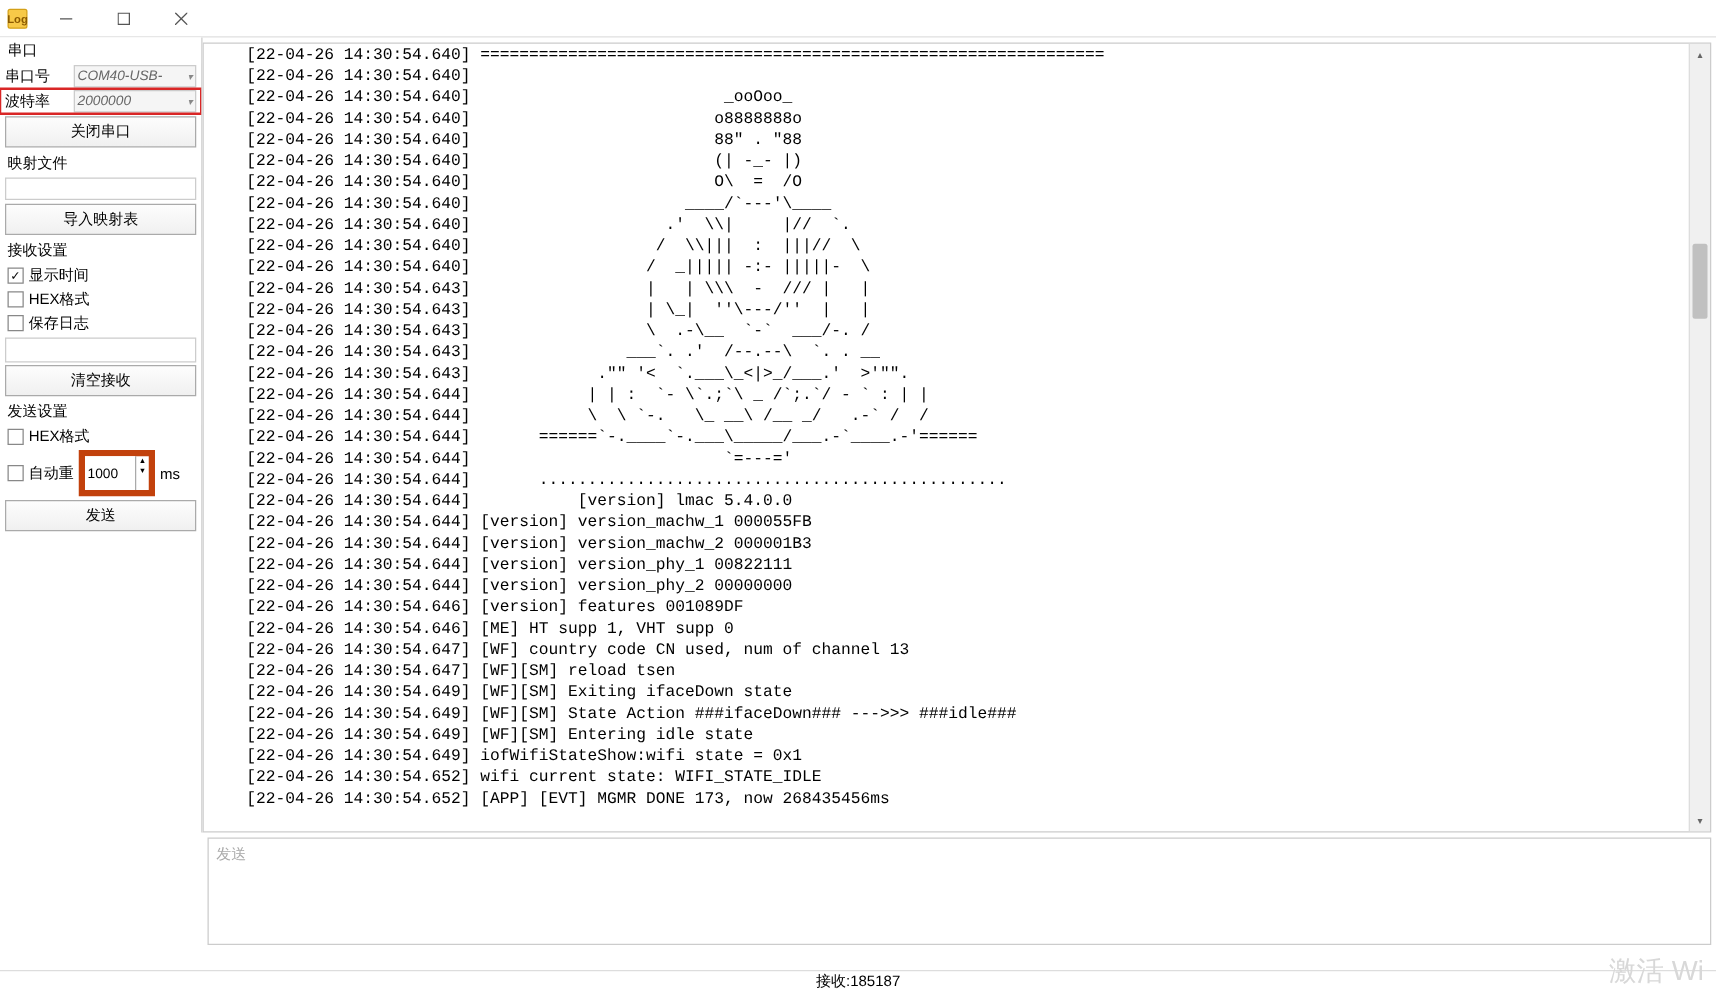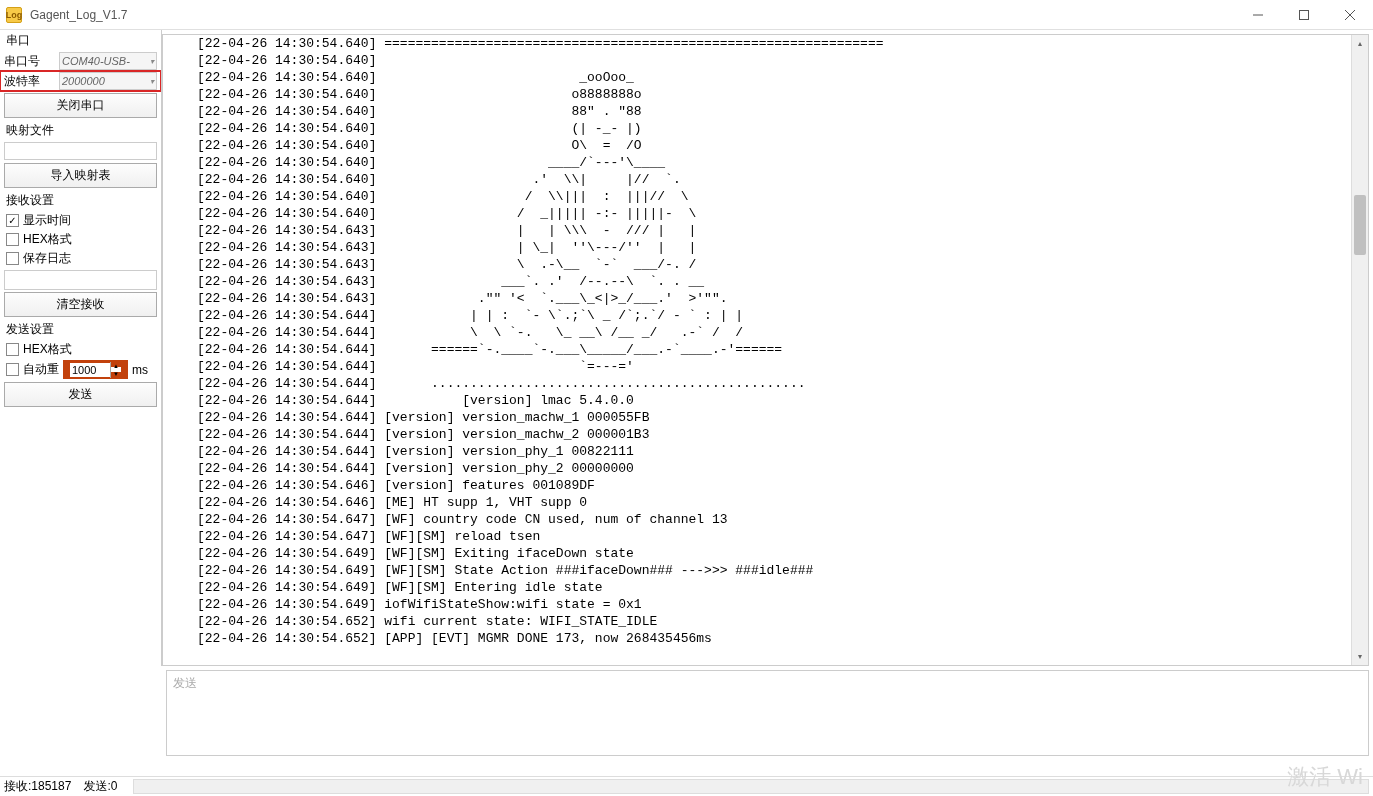--- a/index.html
+++ b/index.html
@@ -116,24 +116,23 @@
   font-size: 10px;
   color: #000;
 }
 .spinner-row {
   display: flex;
   align-items: center;
   padding: 1px 6px;
   gap: 4px;
 }
 .spinner {
-  border: 7px solid #c2410c;
-  display: flex;
-  align-items: center;
-  height: 19px;
+  border: 5px solid #c2410c;
+  display: flex;
+  height: 37px;
 }
 .spinner input {
   border: none;
   width: 40px;
   font-size: 11px;
   padding: 1px 2px;
   text-align: left;
 }
 .spinner .arrows {
   display: flex;
@@ -208,20 +207,21 @@
 .statusbar {
   position: absolute;
   left: 0; right: 0; bottom: 0;
   height: 20px;
   border-top: 1px solid #ddd;
   display: flex;
   align-items: center;
   padding: 0 4px;
   font-size: 12px;
   gap: 12px;
+  flex-direction: column;
 }
 .statusbar .scroll-h {
   flex: 1;
   height: 15px;
   background: #f0f0f0;
   border: 1px solid #ddd;
   margin-left: 4px;
   position: relative;
 }
 .watermark {
@@ -231,21 +231,20 @@
   font-size: 22px;
   color: #d8d8d8;
   pointer-events: none;
 }
 </style>
 </head>
 <body>
 
 <div class="titlebar">
   <div class="icon">Log</div>
-  <div class="title">Gagent_Log_V1.7</div>
   <div class="win-controls">
     <div class="win-btn">
       <svg viewBox="0 0 10 10">
           <line x1="0" y1="5" x2="10" y2="5" stroke="#555" stroke-width="1"></line>
         </svg>
     </div>
     <div class="win-btn">
       <svg viewBox="0 0 10 10">
           <rect x="0.5" y="0.5" width="9" height="9" fill="none" stroke="#555" stroke-width="1"></rect>
         </svg>

